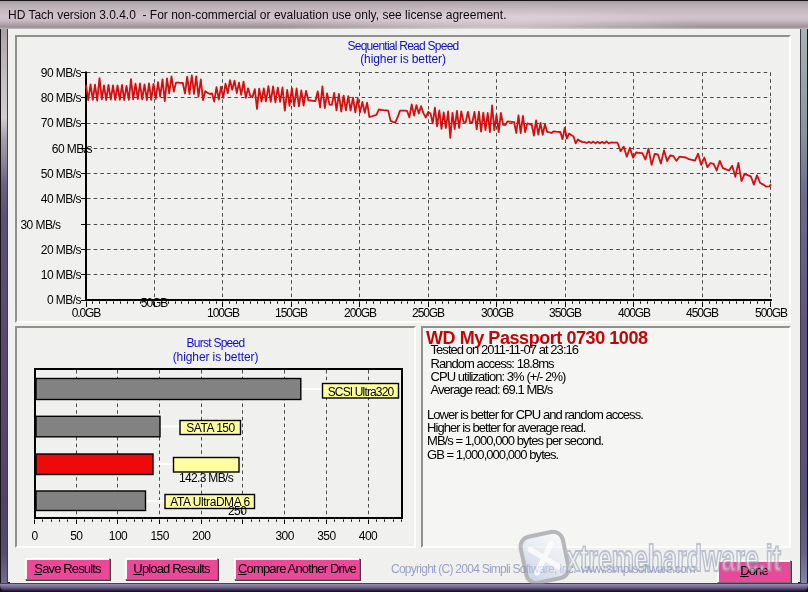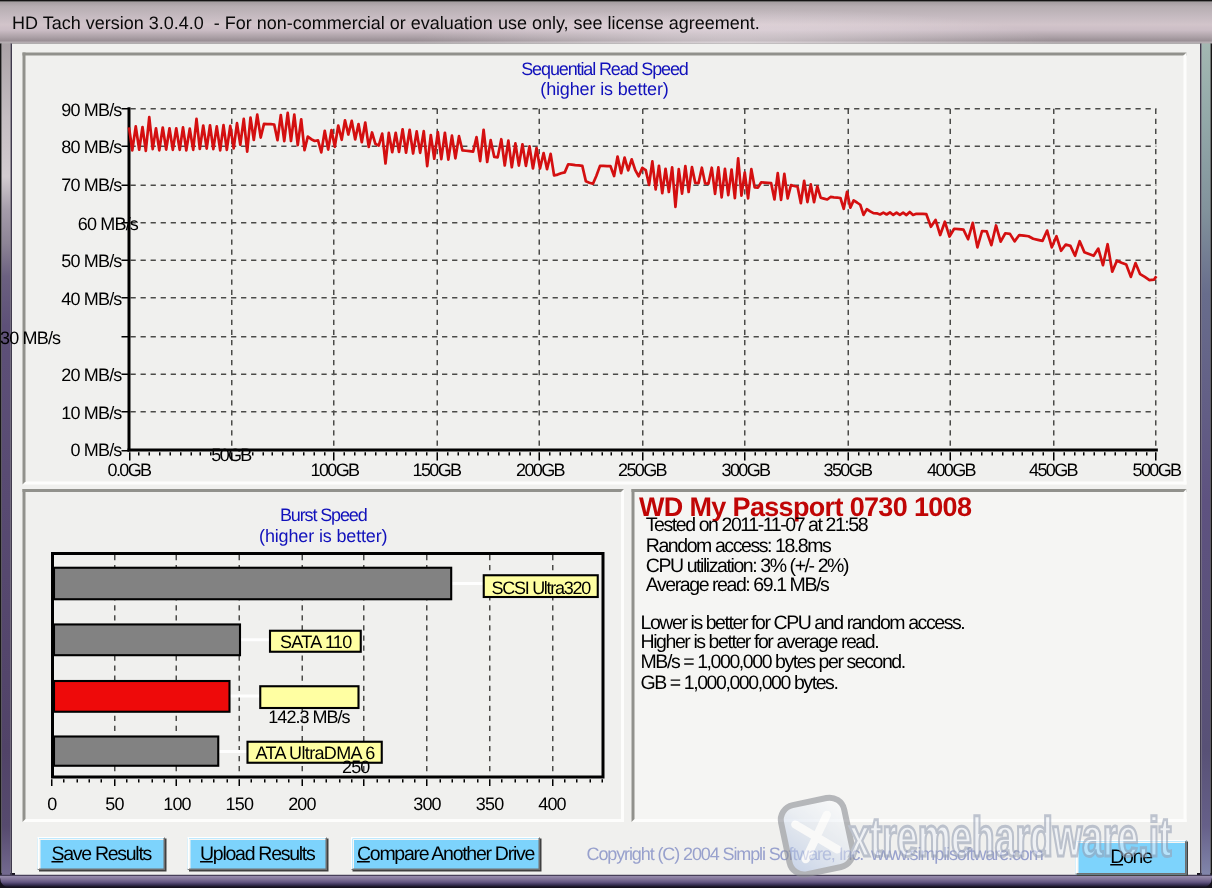--- a/index.html
+++ b/index.html
@@ -35,21 +35,21 @@
 .bluetitle2 { color:#1111bb; font-size:12px; text-align:center; white-space:nowrap; letter-spacing:-0.1px; }
 
 .axl { font-size:12px; letter-spacing:-0.55px; color:#000; }
 .axg { font-size:12px; letter-spacing:-1.1px; color:#000; }
 
 .ittl { position:absolute; font-size:18px; font-weight:bold; color:#c00606; letter-spacing:-0.44px; white-space:nowrap; }
 .iline { position:absolute; font-size:13px; color:#000; letter-spacing:-0.95px; white-space:nowrap; }
 
 .ylab { position:absolute; font-size:12px; color:#000; text-align:center; white-space:nowrap; }
 
-.btn { position:absolute; background:#7dd3fc; font-size:13px; letter-spacing:-0.85px; color:#000; text-align:center; white-space:nowrap;
+.btn { position:absolute; background:#ec4899; font-size:13px; letter-spacing:-0.85px; color:#000; text-align:center; white-space:nowrap;
   border-top:1px solid #ffffff; border-left:1px solid #ffffff;
   border-bottom:1px solid #707070; border-right:1px solid #707070;
   box-shadow:1px 1px 0 #404040, inset 1px 1px 0 #f7f6f3; }
 
 #copyright { left:391px; top:562px; font-size:12px; letter-spacing:-0.74px; color:#98a1cd; white-space:nowrap; }
 </style></head>
 <body>
 
 <div class="abs" id="titlebar">
     <div class="sheen"></div>
@@ -206,21 +206,21 @@
     </g>
   <polyline fill="none" stroke="#d40f10" stroke-width="1.8" stroke-linejoin="round" points="86.0,84.9 88.2,100.2 90.5,84.3 92.8,99.8 95.0,84.7 97.2,100.6 99.5,78.1 101.8,99.4 104.0,85.5 106.2,100.2 108.5,85.0 110.8,99.7 113.0,85.5 115.2,99.9 117.5,85.5 119.8,99.9 122.0,84.9 124.2,100.2 126.5,85.8 128.8,99.9 131.0,79.2 133.2,99.3 135.5,83.7 137.8,99.1 140.0,83.5 142.2,99.4 144.5,84.3 146.8,100.2 149.0,83.4 151.2,99.9 153.5,83.9 155.8,98.9 158.0,82.1 160.2,96.6 162.5,79.3 164.8,101.1 167.0,78.4 169.2,93.3 171.5,76.4 173.8,91.7 176.0,82.6 178.2,82.7 180.5,82.8 182.8,83.0 185.0,93.5 187.2,76.7 189.5,94.1 191.8,75.3 194.0,94.0 196.2,76.4 198.5,96.7 200.8,79.5 203.0,100.1 205.2,91.1 207.5,92.8 209.8,94.0 212.0,93.5 214.2,101.6 216.5,87.2 218.8,99.7 221.0,86.7 223.2,97.9 225.5,83.7 227.8,93.2 230.0,80.2 232.2,89.7 234.5,80.6 236.8,93.0 239.0,82.7 241.2,94.8 243.5,81.7 245.8,97.9 248.0,88.3 250.2,95.8 252.5,97.1 254.8,89.1 257.0,109.0 259.2,88.6 261.5,101.5 263.8,88.5 266.0,101.3 268.4,86.2 270.7,101.8 273.1,86.5 275.4,102.3 277.8,87.6 280.1,101.9 282.5,87.4 284.8,110.7 287.2,90.0 289.5,105.8 291.9,88.1 294.2,106.1 296.6,88.5 298.9,106.4 301.3,90.4 303.6,105.6 306.0,90.8 308.3,100.3 310.7,100.5 313.0,100.8 315.4,101.1 317.7,91.4 320.1,107.4 322.4,86.5 324.8,108.0 327.1,93.4 329.5,104.6 331.8,104.9 334.2,92.8 336.5,110.3 338.9,93.8 341.2,111.5 343.6,95.6 345.9,110.4 348.3,96.2 350.6,110.6 353.0,97.6 355.3,112.3 357.7,98.7 360.0,112.3 362.4,102.0 364.7,112.8 367.1,102.6 369.4,117.0 371.8,116.4 374.1,115.5 376.5,114.9 378.8,109.5 381.2,109.8 383.5,110.1 385.9,110.3 388.2,110.6 390.6,120.9 392.9,121.8 395.3,122.5 397.6,117.2 400.0,110.6 402.3,110.6 404.7,110.7 407.0,110.8 409.4,117.4 411.7,104.4 414.1,115.5 416.4,105.1 418.8,113.6 421.1,106.2 423.5,113.4 425.8,117.5 428.2,111.9 430.5,113.4 432.7,123.3 434.9,107.6 437.1,126.3 439.3,110.5 441.5,128.8 443.7,112.5 445.9,128.0 448.1,111.5 450.3,137.9 452.5,112.8 454.7,129.1 456.9,110.8 459.1,128.0 461.3,111.4 463.5,121.9 465.7,122.1 467.9,111.8 470.1,122.3 472.3,122.5 474.5,111.8 476.7,129.3 478.9,111.6 481.1,131.6 483.3,112.6 485.5,130.1 487.7,113.0 489.9,132.1 492.1,105.5 494.3,130.4 496.5,115.0 498.7,132.2 500.9,112.8 503.1,124.9 505.3,125.1 507.5,121.5 509.7,121.7 511.9,121.9 514.1,122.1 516.3,133.0 518.5,115.4 520.7,133.2 522.9,115.9 525.1,132.2 527.3,123.4 529.5,124.0 531.7,124.5 533.9,135.5 536.1,120.5 538.3,134.7 540.5,122.9 542.7,134.8 544.9,124.2 547.1,131.8 549.3,132.4 551.5,133.0 553.7,131.3 555.9,131.6 558.1,131.8 560.3,132.0 562.5,139.2 564.7,127.9 566.9,138.5 569.1,133.6 571.3,135.0 573.5,136.5 575.7,143.3 577.9,139.4 580.1,140.9 582.3,142.1 584.5,142.2 586.7,143.0 588.9,141.7 591.1,143.0 593.3,141.6 595.5,143.3 597.7,141.7 599.9,143.3 602.1,141.8 604.3,143.4 606.5,141.3 608.7,143.3 610.9,142.5 613.1,142.6 615.3,142.6 617.5,142.7 620.6,151.2 623.7,146.6 626.8,156.7 629.9,147.8 633.0,157.7 636.1,152.5 639.2,152.8 642.3,153.1 645.4,159.5 648.5,148.6 651.6,164.9 654.7,154.0 657.8,154.3 660.9,163.4 664.0,150.3 667.1,161.1 670.2,155.5 673.3,155.9 676.4,160.9 679.5,156.7 682.6,157.1 685.7,157.5 688.8,159.2 691.9,159.9 695.0,160.6 698.1,153.7 701.2,164.9 704.3,157.5 707.4,167.2 710.5,163.0 713.6,163.9 716.7,170.5 719.8,160.8 722.9,168.1 726.0,169.3 729.1,170.5 732.2,165.7 735.3,176.8 738.4,162.8 741.5,181.1 744.6,173.8 747.7,175.1 750.8,176.3 753.9,184.6 757.0,175.4 760.1,182.8 763.2,184.6 766.3,186.7 769.4,186.4 770.9,184.2"></polyline>
 </svg>
 
 <div class="abs axl" style="left:0px; top:65.8px; width:81px; text-align:right;">90 MB/s</div>
 <div class="abs axl" style="left:0px; top:91.1px; width:81px; text-align:right;">80 MB/s</div>
 <div class="abs axl" style="left:0px; top:116.4px; width:81px; text-align:right;">70 MB/s</div>
 <div class="abs axl" style="left:0px; top:141.6px; width:92px; text-align:right;">60 MB/s</div>
 <div class="abs axl" style="left:0px; top:166.9px; width:81px; text-align:right;">50 MB/s</div>
 <div class="abs axl" style="left:0px; top:192.2px; width:81px; text-align:right;">40 MB/s</div>
-<div class="abs axl" style="left:0px; top:217.5px; width:81px; text-align:left;">30 MB/s</div>
+<div class="abs axl" style="left:0px; top:217.5px; width:81px; text-align:center;">30 MB/s</div>
 <div class="abs axl" style="left:0px; top:242.8px; width:81px; text-align:right;">20 MB/s</div>
 <div class="abs axl" style="left:0px; top:268.0px; width:81px; text-align:right;">10 MB/s</div>
 <div class="abs axl" style="left:0px; top:293.3px; width:81px; text-align:right;">0 MB/s</div>
 <div class="abs axg" style="left:64px; top:306px; width:44px; text-align:center;">0.0GB</div>
 <div class="abs axg" style="left:124px; top:296px; width:60px; text-align:center;">50GB</div>
 <div class="abs axg" style="left:193px; top:306px; width:60px; text-align:center;">100GB</div>
 <div class="abs axg" style="left:261px; top:306px; width:60px; text-align:center;">150GB</div>
 <div class="abs axg" style="left:330px; top:306px; width:60px; text-align:center;">200GB</div>
 <div class="abs axg" style="left:398px; top:306px; width:60px; text-align:center;">250GB</div>
 <div class="abs axg" style="left:467px; top:306px; width:60px; text-align:center;">300GB</div>
@@ -303,36 +303,36 @@
   <rect x="36" y="454" width="117" height="20.5" fill="#ee0a0a" stroke="#000" stroke-width="1.4"></rect>
   <rect x="36" y="491" width="109.5" height="19.5" fill="#828282" stroke="#000" stroke-width="1.4"></rect>
   <g fill="#ffffa2" stroke="#000" stroke-width="1.4">
     <rect x="322.5" y="383.5" width="76" height="14.5"></rect>
     <rect x="180" y="420.5" width="60.5" height="14"></rect>
     <rect x="173.5" y="457.5" width="65.5" height="14.5"></rect>
     <rect x="165" y="494.5" width="89.5" height="14"></rect>
   </g>
 </svg>
 <div class="abs ylab" style="left:322px; top:384.5px; width:77px; letter-spacing:-0.85px;">SCSI Ultra320</div>
-<div class="abs ylab" style="left:180px; top:421px; width:61px; letter-spacing:-0.46px;">SATA 110</div>
+<div class="abs ylab" style="left:180px; top:421px; width:61px; letter-spacing:-0.46px;">SATA 150</div>
 <div class="abs ylab" style="left:173px; top:471px; width:66px; letter-spacing:-0.65px;">142.3 MB/s</div>
 <div class="abs ylab" style="left:165px; top:495px; width:90px; letter-spacing:-0.44px;">ATA UltraDMA 6</div>
 <div class="abs axl" style="left:19.6px; top:528.5px; width:30px; text-align:center;">0</div>
 <div class="abs axl" style="left:61.3px; top:528.5px; width:30px; text-align:center;">50</div>
 <div class="abs axl" style="left:103.0px; top:528.5px; width:30px; text-align:center;">100</div>
 <div class="abs axl" style="left:144.6px; top:528.5px; width:30px; text-align:center;">150</div>
 <div class="abs axl" style="left:186.3px; top:528.5px; width:30px; text-align:center;">200</div>
 <div class="abs axl" style="left:228.0px; top:504px; width:30px; text-align:left;">250</div>
 <div class="abs axl" style="left:269.7px; top:528.5px; width:30px; text-align:center;">300</div>
 <div class="abs axl" style="left:311.4px; top:528.5px; width:30px; text-align:center;">350</div>
 <div class="abs axl" style="left:353.0px; top:528.5px; width:30px; text-align:center;">400</div>
 
 <div class="abs sunken" id="infopanel"></div>
 <div class="ittl" style="top:327.5px; left:426.0px;">WD My Passport 0730 1008</div>
-  <div class="iline" style="top:342.3px; left:430.5px;">Tested on 2011-11-07 at 21:58</div>
+  <div class="iline" style="top:342.3px; left:430.5px;">Tested on 2011-11-07 at 23:16</div>
   <div class="iline" style="top:355.5px; left:430.5px;">Random access: 18.8ms</div>
   <div class="iline" style="top:368.7px; left:430.5px;">CPU utilization: 3% (+/- 2%)</div>
   <div class="iline" style="top:381.9px; left:430.5px;">Average read: 69.1 MB/s</div>
   <div class="iline" style="top:406.9px; left:427.0px;">Lower is better for CPU and random access.</div>
   <div class="iline" style="top:420.1px; left:427.0px;">Higher is better for average read.</div>
   <div class="iline" style="top:433.3px; left:427.0px;">MB/s = 1,000,000 bytes per second.</div>
   <div class="iline" style="top:446.5px; left:427.0px;">GB = 1,000,000,000 bytes.</div>
 
 <div class="btn" style="left:25px;  top:558px; width:85px;  height:22px; line-height:19px;"><u>S</u>ave Results</div>
 <div class="btn" style="left:125px; top:558px; width:93px;  height:22px; line-height:19px;"><u>U</u>pload Results</div>

